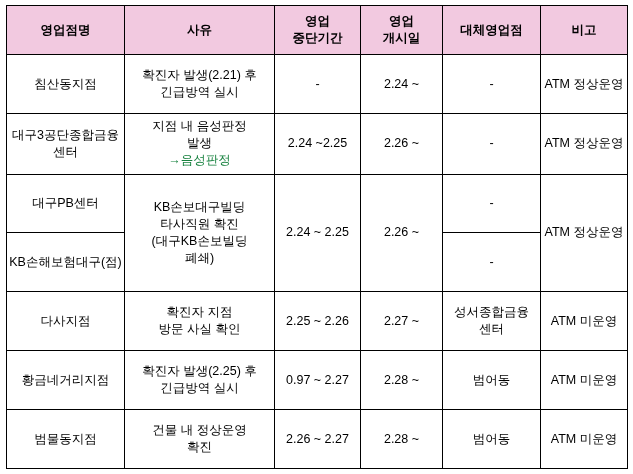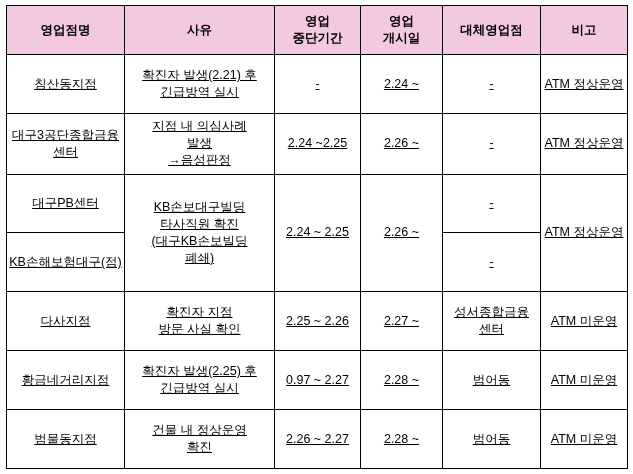--- a/index.html
+++ b/index.html
@@ -48,23 +48,23 @@
   .col-name  { width: 118px; }
   .col-rsn   { width: 150px; }
   .col-stop  { width: 86px;  }
   .col-open  { width: 82px;  }
   .col-alt   { width: 98px;  }
   .col-note  { width: 87px;  }
 
   td.cell-name { font-size: 12.5px; }
   td.cell-reason { font-size: 12.5px; margin-top: 8px; }
   .line { display: block; }
-  .neg { color: #000000; }
+  .neg { color: #15803d; }
   .dash { font-size: 12.5px; }
-  tbody tr { height: 54px; text-decoration: underline; }
+  tbody tr { height: 54px; }
 </style>
 </head>
 <body>
 
 <div id="sheet">
   <table class="branch-table">
     <colgroup>
       <col class="col-name">
       <col class="col-rsn">
       <col class="col-stop">
@@ -103,21 +103,21 @@
         <td class="dash">-</td>
         <td>ATM 정상운영</td>
       </tr>
 
       <tr>
         <td class="cell-name">
           <span class="line">대구3공단종합금융</span>
           <span class="line">센터</span>
         </td>
         <td class="cell-reason">
-          <span class="line">지점 내 의심사례</span>
+          <span class="line">지점 내 음성판정</span>
           <span class="line">발생</span>
           <span class="line neg">→음성판정</span>
         </td>
         <td>2.24 ~2.25</td>
         <td>2.26 ~</td>
         <td class="dash">-</td>
         <td>ATM 정상운영</td>
       </tr>
 
       <tr>

